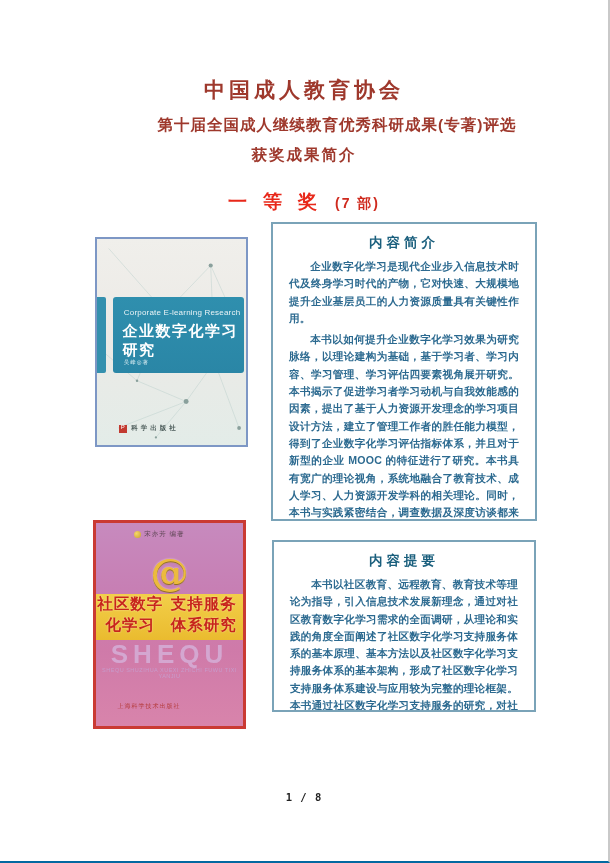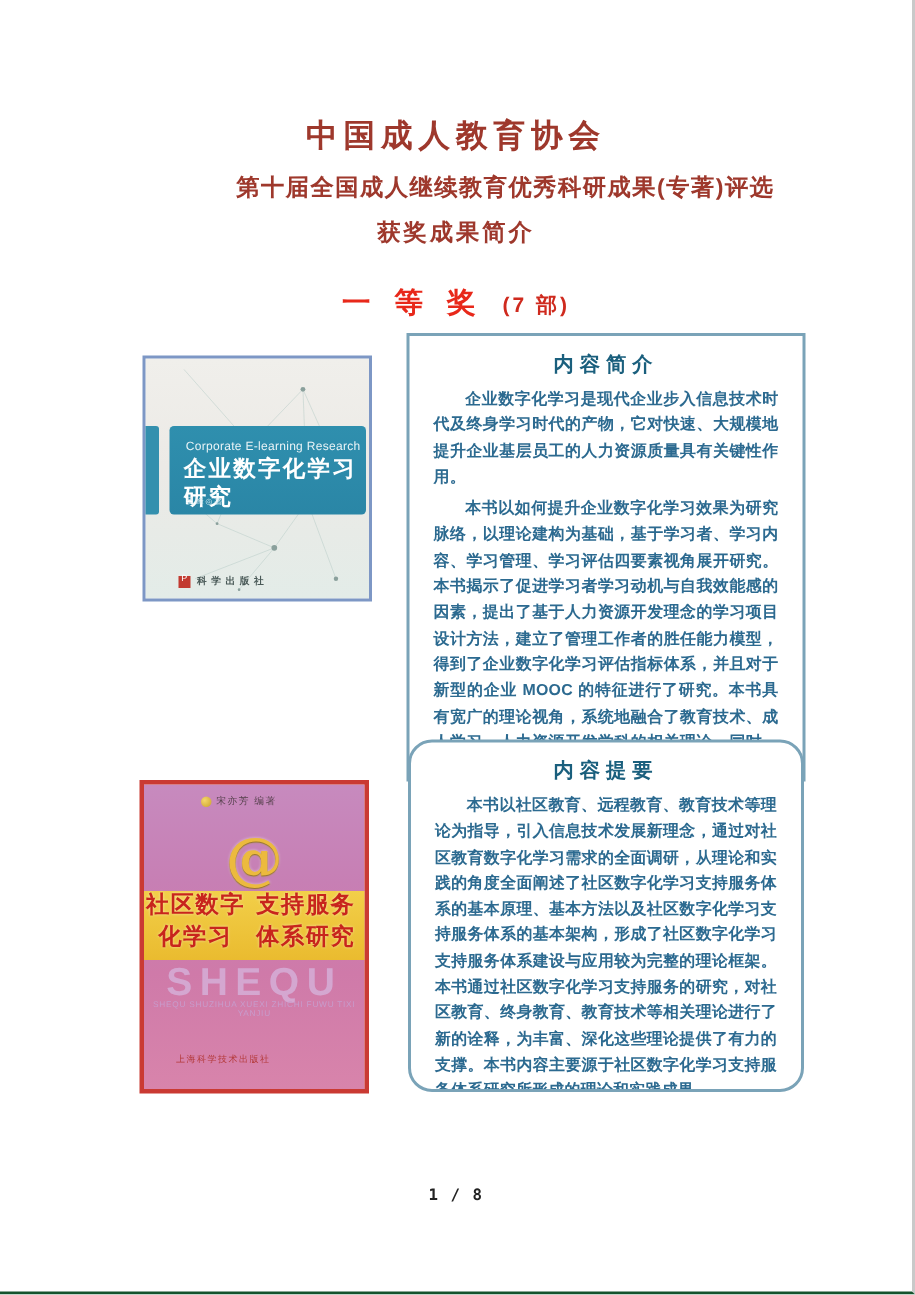--- a/index.html
+++ b/index.html
@@ -1,19 +1,19 @@
 <!DOCTYPE html>
 <html><head>
 <meta charset="utf-8">
 <style>
   html,body{margin:0;padding:0;background:#ffffff;}
   body{font-family:"Liberation Sans","DejaVu Sans",sans-serif;}
   #page{
     position:relative;width:610px;height:863px;margin:0 auto;background:#ffffff;
-    border-right:2px solid #c9c9c9;border-bottom:2px solid #14532d;box-sizing:border-box;
+    border-right:2px solid #c9c9c9;border-bottom:2px solid #0369a1;box-sizing:border-box;
     overflow:hidden;
   }
   .center{position:absolute;left:0;width:100%;text-align:center;}
   .h1{top:76px;font-size:21px;font-weight:bold;color:#9e382c;letter-spacing:4px;}
   .h2{top:115px;font-size:15.5px;font-weight:bold;color:#9e382c;letter-spacing:1px;padding-left:33px;}
   .h3{top:145px;font-size:15.5px;font-weight:bold;color:#9e382c;letter-spacing:2px;font-family:Liberation Mono, monospace;}
   .award{top:189px;}
   .award-label{font-size:19px;font-weight:bold;color:#e8281a;letter-spacing:16px;}
   .award-count{font-size:14px;font-weight:bold;color:#cf2a1e;letter-spacing:2px;margin-left:2px;}
 
@@ -24,25 +24,25 @@
   }
   .box-title{
     text-align:center;font-size:13.5px;font-weight:bold;color:#1a5f7d;
     letter-spacing:4px;margin:3px 0 6px 0;
   }
   .box-body p{
     margin:4px;font-size:10.6px;line-height:17.3px;color:#2c6a90;
     text-align:justify;text-indent:2em;letter-spacing:0.2px;font-weight:bold;
   }
   #box1{left:271px;top:222px;width:266px;height:299px;}
-  #box2{left:272px;top:493px;width:264px;height:235px;border-radius:16px;}
+  #box2{left:272px;top:540px;width:264px;height:172px;}
 
   
   #book1{
-    position:absolute;left:95px;top:237px;width:153px;height:164px;box-sizing:border-box;
+    position:absolute;left:95px;top:237px;width:153px;height:210px;box-sizing:border-box;
     border:2px solid #7d97c5;
     background:linear-gradient(180deg,#f0efeb 0%,#eceae6 45%,#e3ece8 100%);
   }
   #book1 svg{position:absolute;left:0;top:0;width:100%;height:100%;}
   .spine-strip{
     position:absolute;left:0;top:28%;width:6%;height:37%;
     background:#3490ae;border-radius:0 2px 2px 0;
   }
   .title-band{
     position:absolute;left:11%;right:1.5%;top:28%;height:37%;

